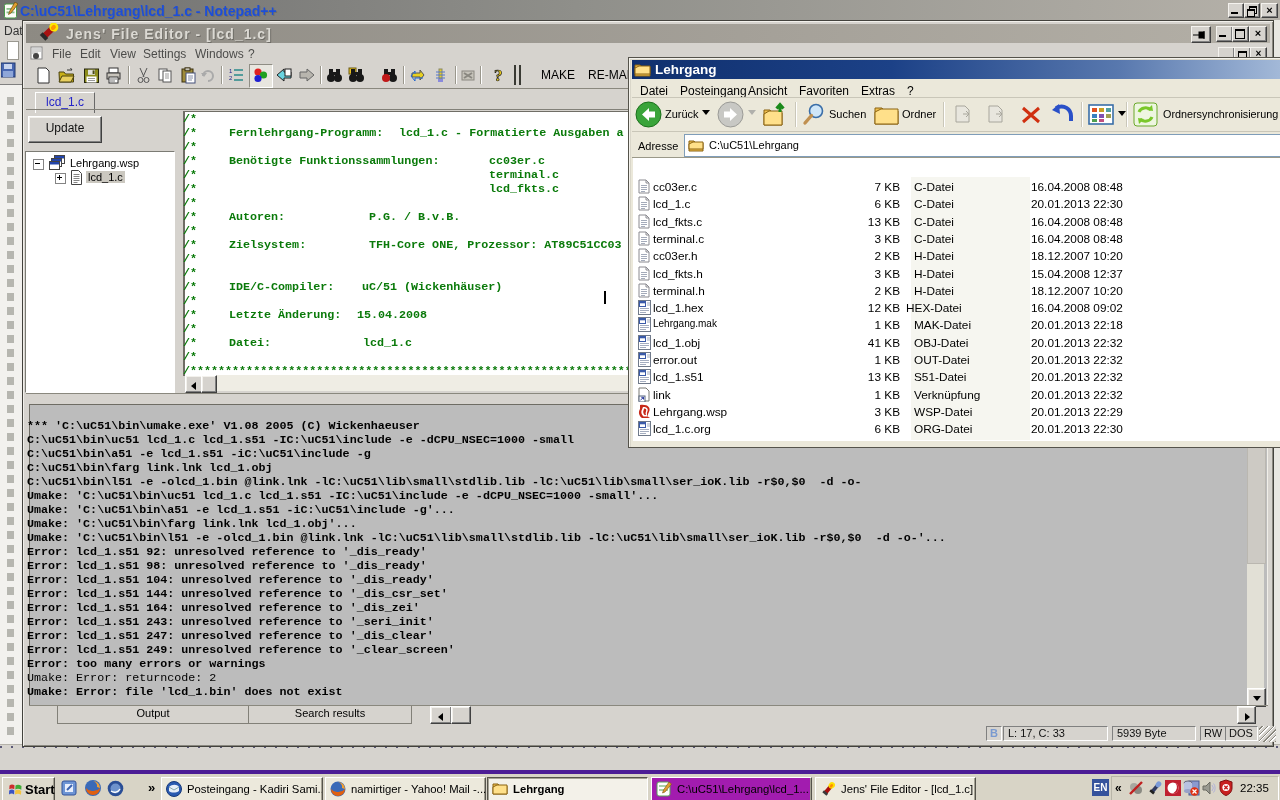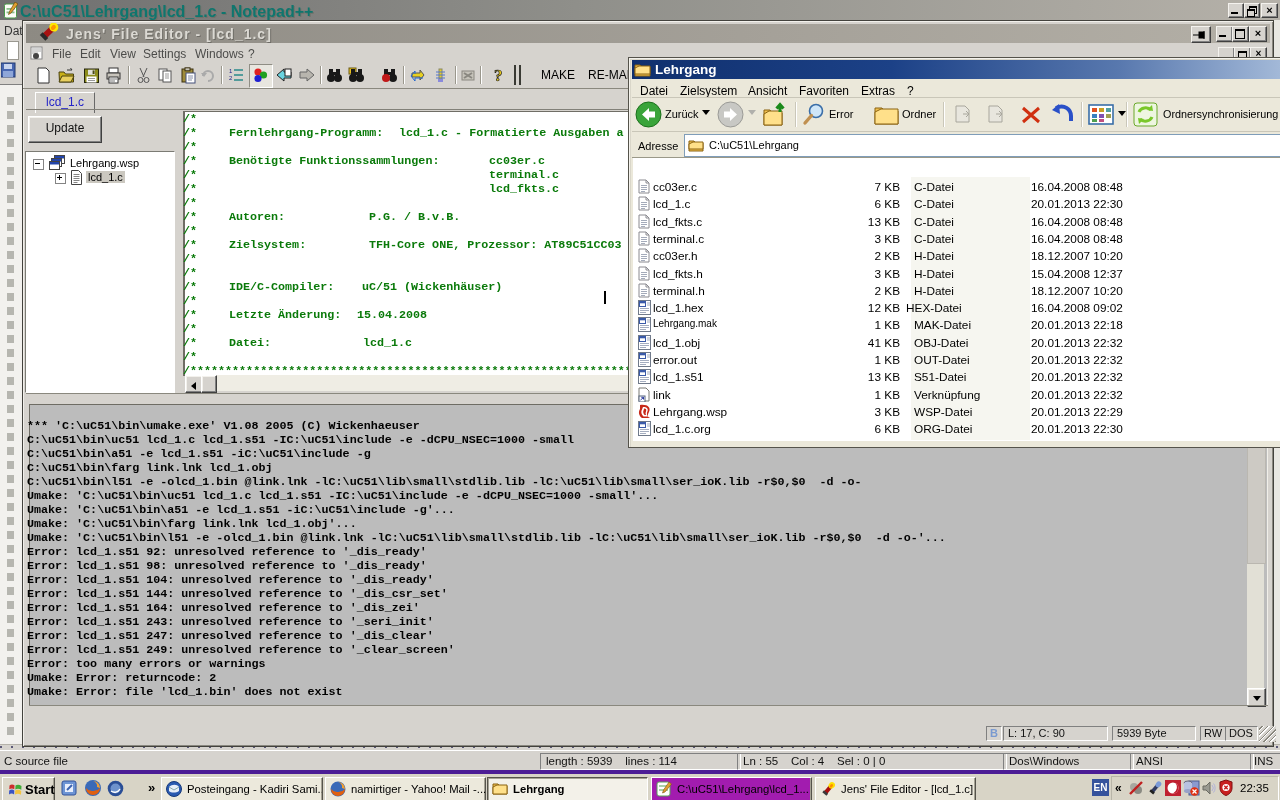--- a/index.html
+++ b/index.html
@@ -18,21 +18,21 @@
 
   <div class="abs" style="left:0;top:0;width:1280px;height:20px;background:linear-gradient(90deg,#6f6f6f,#8f8f8a 45%,#b5b1a9);"></div>
   <div class="abs" style="left:4px;top:2px;width:14px;height:17px;">
     <svg width="14" height="17">
         <rect x="0.5" y="2" width="12" height="14" rx="1.5" fill="#fdfdf8" stroke="#4a9a4a"></rect>
         <rect x="2.5" y="6" width="8" height="1.8" fill="#8cc08c"></rect>
         <rect x="2.5" y="9.5" width="8" height="1.8" fill="#8cc08c"></rect>
         <path d="M11 0 L14 2 L7 11 L4.5 12.5 L5.5 9.5 Z" fill="#e0a030" stroke="#6a4a10" stroke-width="0.7"></path>
       </svg>
   </div>
-  <div class="abs txt" style="left:20px;top:3px;font-size:16px;font-weight:bold;color:#0f766e;text-shadow:1px 1px 0 #707068;">C:\uC51\Lehrgang\lcd_1.c - Notepad++</div>
+  <div class="abs txt" style="left:20px;top:3px;font-size:14px;font-weight:bold;color:#1d4ed8;text-shadow:1px 1px 0 #707068;">C:\uC51\Lehrgang\lcd_1.c - Notepad++</div>
 
   <div class="abs wbtn" style="left:1228px;top:3px;width:14px;height:13px;">
       <div class="abs" style="left:2px;top:8px;width:7px;height:2px;background:#000;"></div>
     </div>
   <div class="abs wbtn" style="left:1244px;top:3px;width:14px;height:13px;">
     <div class="abs" style="left:4px;top:2px;width:6px;height:5px;border:1px solid #000;border-top-width:2px;"></div>
     <div class="abs" style="left:2px;top:5px;width:6px;height:5px;border:1px solid #000;border-top-width:2px;background:#d6d3ce;"></div>
   </div>
   <div class="abs wbtn" style="left:1261px;top:3px;width:15px;height:13px;font:bold 11px 'Liberation Sans';text-align:center;line-height:12px;">×</div>
 
@@ -94,28 +94,20 @@
         <div class="abs" style="left:7px;top:628px;width:7px;height:8px;background:#b6b6b0;"></div>
         <div class="abs" style="left:7px;top:642px;width:7px;height:8px;background:#b6b6b0;"></div>
       </div>
   </div>
   <div class="abs" style="left:1272px;top:20px;width:8px;height:724px;background:#e8e7e2;border-left:1px solid #c2c0ba;"></div>
 
   <div class="abs" style="left:0;top:744px;width:1280px;height:6px;background:#d6d3ce;border-top:1px solid #b5b2aa;">
       <div class="abs" style="left:0;top:1px;width:1280px;height:2px;background:repeating-linear-gradient(90deg,#5a5876 0 2px,rgba(0,0,0,0) 2px 11px);"></div>
     </div>
 
-  <div class="abs" style="left:0;top:750px;width:1280px;height:20px;background:#d6d3ce;border-top:1px solid #fff;font-size:11.5px;color:#111;">
-    <div class="abs txt" style="left:4px;top:4px;">C source file</div>
-    <div class="abs sunken txt" style="left:540px;top:2px;width:194px;height:14px;padding:1px 0 0 5px;">length : 5939    lines : 114</div>
-    <div class="abs sunken txt" style="left:737px;top:2px;width:263px;height:14px;padding:1px 0 0 5px;">Ln : 55    Col : 4    Sel : 0 | 0</div>
-    <div class="abs sunken txt" style="left:1003px;top:2px;width:124px;height:14px;padding:1px 0 0 5px;">Dos\Windows</div>
-    <div class="abs sunken txt" style="left:1130px;top:2px;width:117px;height:14px;padding:1px 0 0 5px;">ANSI</div>
-    <div class="abs sunken txt" style="left:1250px;top:2px;width:28px;height:14px;padding:1px 0 0 3px;">INS</div>
-  </div>
 </div>
 
 <div class="abs" id="jens" style="left:22px;top:20px;width:1250px;height:725px;background:#d6d3ce;border:1px solid #43423d;box-shadow:inset 1px 1px 0 #f2f0eb,inset -1px -1px 0 #8a8880;">
 
   <div class="abs" style="left:3px;top:3px;right:3px;height:19px;background:linear-gradient(90deg,#8d8a83,#a5a199 60%,#b3afa6);"></div>
   <div class="abs" style="left:12px;top:2px;width:26px;height:19px;">
     <svg width="26" height="19" viewBox="0 0 26 19">
         <g transform="rotate(46 13 9)">
           <rect x="10.5" y="4" width="6" height="11" fill="#a81212"></rect>
           <rect x="9.5" y="13" width="8" height="4" fill="#2a2a2a"></rect>
@@ -378,57 +370,68 @@
         <div class="abs mono txt" style="left:-3px;top:126px;font-size:11.7px;font-weight:bold;color:#000;line-height:14px;">Umake: 'C:\uC51\bin\l51 -e -olcd_1.bin @link.lnk -lC:\uC51\lib\small\stdlib.lib -lC:\uC51\lib\small\ser_ioK.lib -r$0,$0  -d -o-'...</div>
         <div class="abs mono txt" style="left:-3px;top:140px;font-size:11.7px;font-weight:bold;color:#000;line-height:14px;">Error: lcd_1.s51 92: unresolved reference to '_dis_ready'</div>
         <div class="abs mono txt" style="left:-3px;top:154px;font-size:11.7px;font-weight:bold;color:#000;line-height:14px;">Error: lcd_1.s51 98: unresolved reference to '_dis_ready'</div>
         <div class="abs mono txt" style="left:-3px;top:168px;font-size:11.7px;font-weight:bold;color:#000;line-height:14px;">Error: lcd_1.s51 104: unresolved reference to '_dis_ready'</div>
         <div class="abs mono txt" style="left:-3px;top:182px;font-size:11.7px;font-weight:bold;color:#000;line-height:14px;">Error: lcd_1.s51 144: unresolved reference to '_dis_csr_set'</div>
         <div class="abs mono txt" style="left:-3px;top:196px;font-size:11.7px;font-weight:bold;color:#000;line-height:14px;">Error: lcd_1.s51 164: unresolved reference to '_dis_zei'</div>
         <div class="abs mono txt" style="left:-3px;top:210px;font-size:11.7px;font-weight:bold;color:#000;line-height:14px;">Error: lcd_1.s51 243: unresolved reference to '_seri_init'</div>
         <div class="abs mono txt" style="left:-3px;top:224px;font-size:11.7px;font-weight:bold;color:#000;line-height:14px;">Error: lcd_1.s51 247: unresolved reference to '_dis_clear'</div>
         <div class="abs mono txt" style="left:-3px;top:238px;font-size:11.7px;font-weight:bold;color:#000;line-height:14px;">Error: lcd_1.s51 249: unresolved reference to '_clear_screen'</div>
         <div class="abs mono txt" style="left:-3px;top:252px;font-size:11.7px;font-weight:bold;color:#000;line-height:14px;">Error: too many errors or warnings</div>
-        <div class="abs mono txt" style="left:-3px;top:266px;font-size:11.7px;font-weight:bold;color:#000;line-height:14px;">Umake: Error: returncode: 2</div>
+        <div class="abs mono txt" style="left:-3px;top:266px;font-size:11.7px;font-weight:normal;color:#000;line-height:14px;">Umake: Error: returncode: 2</div>
         <div class="abs mono txt" style="left:-3px;top:280px;font-size:11.7px;font-weight:bold;color:#000;line-height:14px;">Umake: Error: file 'lcd_1.bin' does not exist</div>
       </div>
 
     <div class="abs" style="left:1217px;top:0;width:17px;height:300px;background:#e2e0d6;">
       <div class="abs" style="left:0;top:37px;width:17px;height:120px;background:#cdcac4;border:1px solid #bab7b0;"></div>
       <div class="abs raised" style="left:0;top:283px;width:17px;height:17px;background:#d6d3ce;text-align:center;"><svg width="8" height="8" style="margin-top:4px;">
             <path d="M0 1 L4 6 L8 1 Z" fill="#000"></path>
           </svg></div>
     </div>
   </div>
 
   <div class="abs" style="left:6px;top:684px;width:1239px;height:1px;background:#8a887e;"></div>
+  <div class="abs" style="left:6px;top:685px;width:1240px;height:17px;">
+    <div class="abs" style="left:28px;top:0;width:190px;height:16px;background:#d6d3ce;border:1px solid #828078;border-top:none;text-align:center;font-size:11px;padding-top:1px;">Output</div>
+    <div class="abs" style="left:219px;top:0;width:162px;height:16px;background:#d6d3ce;border:1px solid #828078;border-top:none;text-align:center;font-size:11px;padding-top:1px;">Search results</div>
+    <div class="abs raised" style="left:401px;top:0;width:20px;height:16px;background:#d6d3ce;text-align:center;"><svg width="8" height="8" style="margin-top:4px;">
+          <path d="M6 0 L1 4 L6 8 Z" fill="#000"></path>
+        </svg></div>
+    <div class="abs raised" style="left:422px;top:0;width:18px;height:16px;background:#d6d3ce;"></div>
+    <div class="abs raised" style="left:1208px;top:0;width:17px;height:16px;background:#d6d3ce;text-align:center;"><svg width="8" height="8" style="margin-top:4px;">
+          <path d="M2 0 L7 4 L2 8 Z" fill="#000"></path>
+        </svg></div>
+  </div>
 
   <div class="abs" style="left:3px;top:703px;width:1244px;height:20px;font-size:11px;color:#111;">
     <div class="abs sunken" style="left:960px;top:2px;width:14px;height:13px;color:#7a9ad0;font-weight:bold;text-align:center;line-height:13px;">B</div>
-    <div class="abs sunken txt" style="left:977px;top:2px;width:99px;height:13px;padding:0 0 0 4px;">L: 17, C: 90</div>
+    <div class="abs sunken txt" style="left:977px;top:2px;width:99px;height:13px;padding:0 0 0 4px;">L: 17, C: 33</div>
     <div class="abs sunken txt" style="left:1086px;top:2px;width:78px;height:13px;padding:0 0 0 4px;">5939 Byte</div>
     <div class="abs sunken txt" style="left:1174px;top:2px;width:21px;height:13px;padding:0 0 0 3px;">RW</div>
     <div class="abs sunken txt" style="left:1199px;top:2px;width:28px;height:13px;padding:0 0 0 3px;">DOS</div>
     <div class="abs" style="left:1233px;top:2px;width:17px;height:16px;background:repeating-linear-gradient(135deg,#d6d3ce 0 2px,#8a887e 2px 3px,#fff 3px 4px);"></div>
   </div>
 </div>
 
 <div class="abs" id="expl" style="left:628px;top:57px;width:652px;height:389px;background:#ebe8da;border:1px solid #55534b;box-shadow:inset 1px 1px 0 #f4f2ec,inset 2px 2px 0 #d9d6c9;">
 
   <div class="abs" style="left:3px;top:2px;width:649px;height:19px;background:linear-gradient(90deg,#10306e 0%,#1c4187 40%,#5878ae 75%,#a3b9d8 100%);"></div>
   <div class="abs" style="left:5px;top:3px;width:17px;height:17px;">
     <svg width="17" height="17">
         <path d="M1 4 l5 0 1.5 2 8.5 0 0 9 -15 0 z" fill="#f0c050" stroke="#8a6210"></path>
         <path d="M1 7 l4 -2 11 0 0 8 -15 0 z" fill="#ffe08a" stroke="#8a6210"></path>
       </svg>
   </div>
   <div class="abs txt" style="left:26px;top:4px;font-size:13.5px;font-weight:bold;color:#fff;">Lehrgang</div>
 
   <div class="abs txt" style="left:11px;top:26px;font-size:12px;color:#000;">Datei</div>
-  <div class="abs txt" style="left:51px;top:26px;font-size:12px;color:#000;">Zielsystem</div>
+  <div class="abs txt" style="left:51px;top:26px;font-size:12px;color:#000;">Posteingang</div>
   <div class="abs txt" style="left:119px;top:26px;font-size:12px;color:#000;">Ansicht</div>
   <div class="abs txt" style="left:170px;top:26px;font-size:12px;color:#000;">Favoriten</div>
   <div class="abs txt" style="left:232px;top:26px;font-size:12px;color:#000;">Extras</div>
   <div class="abs txt" style="left:278px;top:26px;font-size:12px;color:#000;">?</div>
   <div class="abs" style="left:3px;top:39px;width:649px;height:1px;background:#c9c6b8;"></div>
 
   <div class="abs" id="etoolbar" style="left:3px;top:40px;width:649px;height:33px;border-bottom:1px solid #c9c6b8;">
       <svg class="abs" style="left:3px;top:3px;" width="27" height="27">
         <circle cx="13.5" cy="13.5" r="12.5" fill="#3aa43a"></circle>
         <circle cx="13.5" cy="13.5" r="12.5" fill="none" stroke="#1a701a"></circle>
@@ -449,21 +452,21 @@
       <svg class="abs" style="left:131px;top:4px;" width="26" height="25">
         <path d="M1 8 l6 0 2 3 10 0 0 12 -18 0 z" fill="#f0c050" stroke="#8a6210"></path>
         <path d="M1 12 l5 -3 13 0 0 14 -18 0 z" fill="#ffe08a" stroke="#8a6210"></path>
         <path d="M17 10 V3 M13.5 6.5 L17 2.5 L20.5 6.5" stroke="#1a8a1a" stroke-width="3" fill="none"></path>
       </svg>
       <div class="abs" style="left:163px;top:4px;width:1px;height:25px;background:#cac7b9;border-right:1px solid #fff;"></div>
       <svg class="abs" style="left:170px;top:4px;" width="25" height="25">
         <circle cx="14" cy="9" r="6.5" fill="#cfe6f8" stroke="#3a6ea8" stroke-width="1.6"></circle>
         <path d="M9.5 13.5 L3 21" stroke="#c09050" stroke-width="3.4" stroke-linecap="round"></path>
       </svg>
-      <div class="abs txt" style="left:197px;top:10px;font-size:11px;">Error</div>
+      <div class="abs txt" style="left:197px;top:10px;font-size:11px;">Suchen</div>
       <svg class="abs" style="left:242px;top:5px;" width="25" height="23">
         <path d="M1 5 l7 0 2 3 14 0 0 13 -23 0 z" fill="#f0c050" stroke="#8a6210"></path>
         <path d="M1 9 l6 -3 17 0 0 15 -23 0 z" fill="#ffe08a" stroke="#8a6210"></path>
       </svg>
       <div class="abs txt" style="left:270px;top:10px;font-size:11px;">Ordner</div>
       <div class="abs" style="left:311px;top:4px;width:1px;height:25px;background:#cac7b9;border-right:1px solid #fff;"></div>
       <svg class="abs" style="left:322px;top:6px;" width="22" height="20">
         <path d="M2 2 h9 l4 4 v12 h-13 z" fill="#e8e6de" stroke="#a8a69c"></path>
         <path d="M9 10 h6 m-3 -3 l3 3 -3 3" stroke="#a8a69c" fill="none"></path>
       </svg>

